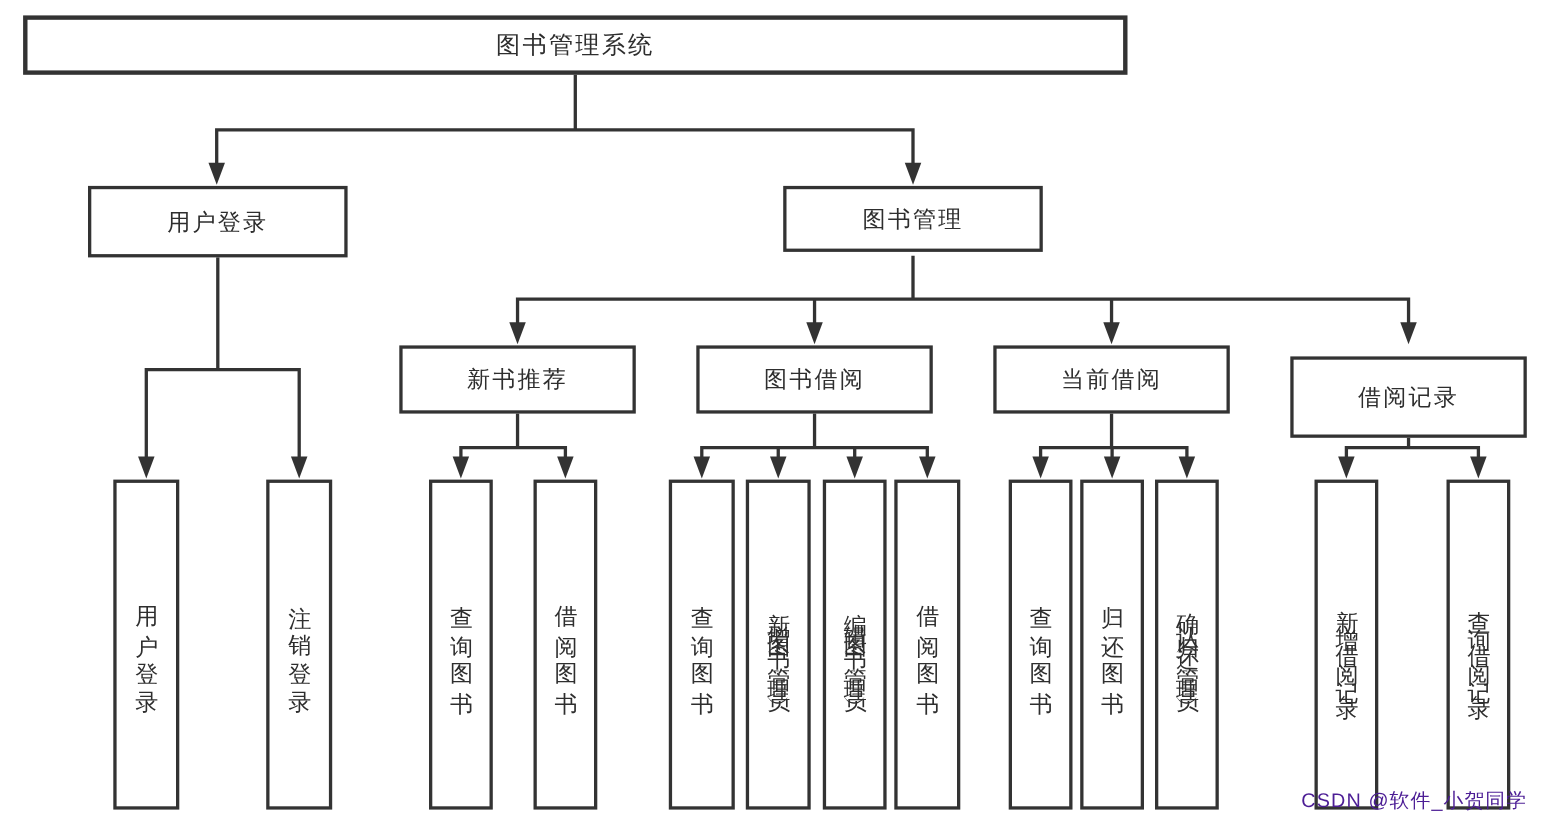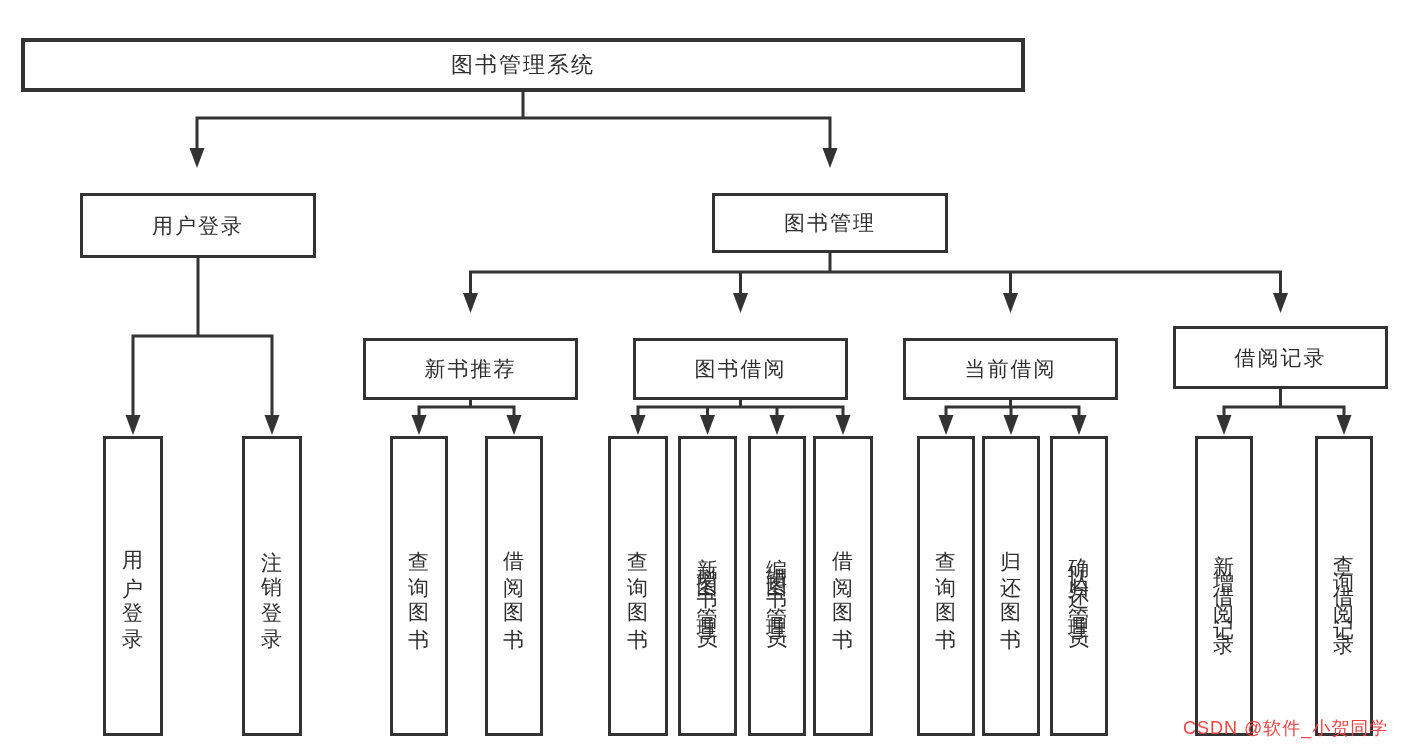--- a/index.html
+++ b/index.html
@@ -20,39 +20,39 @@
     position: absolute;
     box-sizing: border-box;
     background: #ffffff;
     border: 3px solid #333333;
     color: #2e2e2e;
     display: flex;
     align-items: center;
     justify-content: center;
     text-align: center;
   }
-  .hbox { font-size: 21px; letter-spacing: 2px; margin-top: 24px; }
+  .hbox { font-size: 21px; letter-spacing: 2px; }
   .root { border-width: 4px; font-size: 22px; }
   .vbox span {
     writing-mode: vertical-rl;
     text-orientation: mixed;
     font-size: 21px;
     line-height: 1;
     white-space: nowrap;
   }
   .ls4 span { letter-spacing: 26px; }
   .ls6 span { letter-spacing: 16px; }
   .ls9 span { letter-spacing: 10px; }
   .watermark {
     position: absolute;
     left: 1183px;
     top: 716px;
     font-size: 18px;
     letter-spacing: 1px;
-    color: #ef4444;
+    color: #4c1d95;
     z-index: 10;
     white-space: nowrap;
   }
 </style>
 </head>
 <body>
 
 <div class="canvas">
 
   <svg class="wires" id="wires" viewBox="0 0 1405 747">
@@ -91,21 +91,21 @@
 
   <div class="node hbox" style="left:363px; top:314px; width:215px; height:62px">
     <span>新书推荐</span>
   </div>
   <div class="node hbox" style="left:903px; top:314px; width:215px; height:62px">
     <span>当前借阅</span>
   </div>
   <div class="node hbox" style="left:633px; top:314px; width:215px; height:62px">
     <span>图书借阅</span>
   </div>
-  <div class="node hbox" style="left:1173px; top:302px; width:215px; height:63px">
+  <div class="node hbox" style="left:1173px; top:324px; width:215px; height:74px">
     <span>借阅记录</span>
   </div>
 
   <div class="node vbox ls4" style="left:103px; top:436px; width:60px; height:300px">
     <span>用户登录</span>
   </div>
   <div class="node vbox ls4" style="left:242px; top:436px; width:60px; height:300px">
     <span>注销登录</span>
   </div>
 

